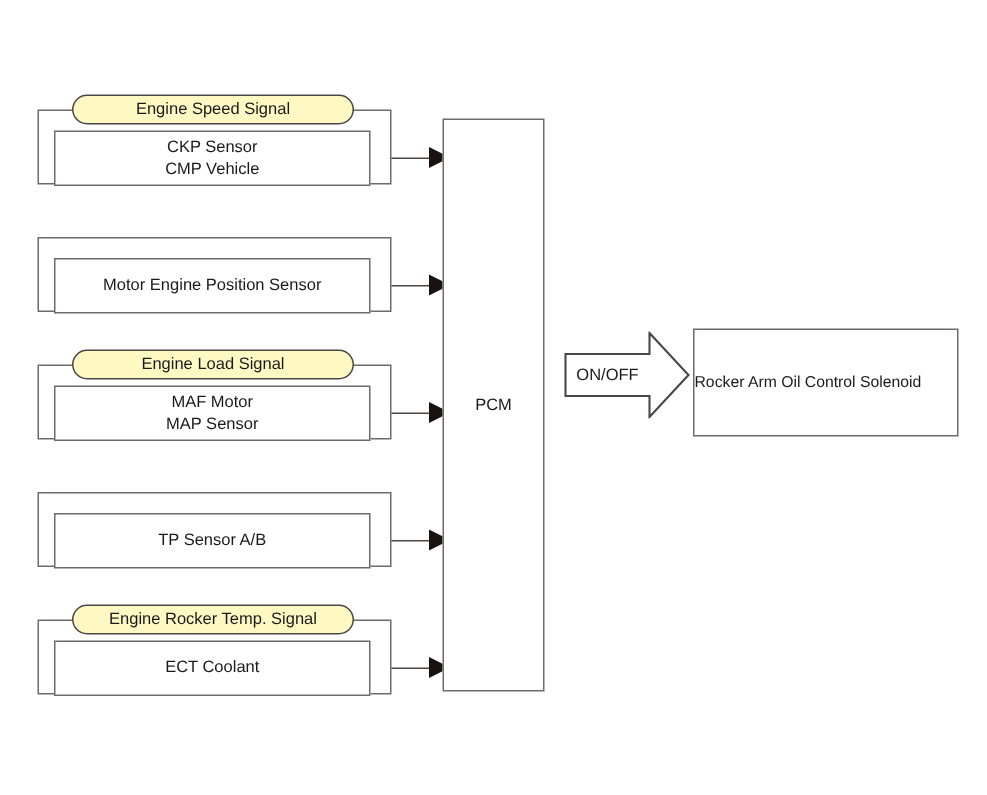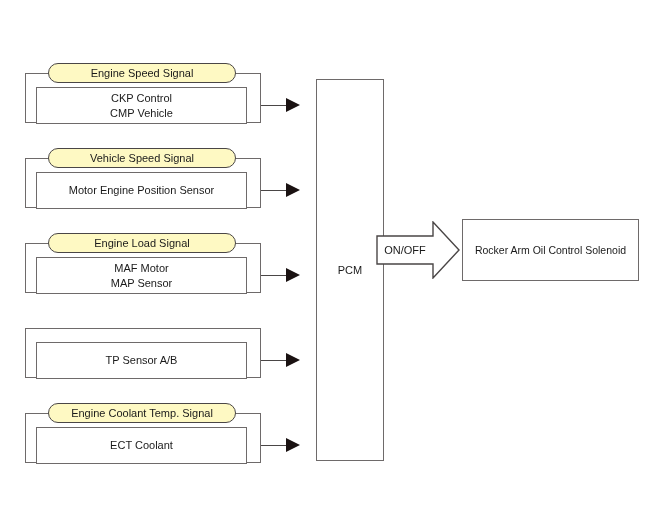--- a/index.html
+++ b/index.html
@@ -86,21 +86,21 @@
     width: 0;
     height: 0;
     border-top: 7px solid transparent;
     border-bottom: 7px solid transparent;
     border-left: 14px solid #1a1212;
   }
 
   
   #pcm-block {
     position: absolute;
-    left: 316px;
+    left: 295px;
     top: 79px;
     width: 68px;
     height: 382px;
     box-sizing: border-box;
     border: 1px solid #6e6a6a;
     background: #ffffff;
     display: flex;
     align-items: center;
     justify-content: center;
   }
@@ -137,56 +137,55 @@
     white-space: nowrap;
     text-align: center;
   }
 
   
   #solenoid-block {
     position: absolute;
     left: 462px;
     top: 219px;
     width: 177px;
-    height: 62px;
-    box-sizing: border-box;
-    border: 1px solid #6e6a6a;
-    background: #ffffff;
-    display: flex;
-    align-items: center;
-    justify-content: center;
+    height: 72px;
+    box-sizing: border-box;
+    border: 1px solid #6e6a6a;
+    background: #ffffff;
+    display: flex;
+    align-items: center;
+    justify-content: flex-start;
   }
   #solenoid-block .solenoid-label {
     font-size: 10.5px;
     color: #1a1a1a;
     white-space: nowrap;
   }
 </style>
 </head>
 <body>
 
 <div id="canvas">
 
   <div class="group" style="top:60px">
     <div class="group-outer"></div>
     <div class="group-inner">
-      <div class="line">CKP Control</div>
+      <div class="line">CKP Sensor</div>
       <div class="line">CMP Vehicle</div>
     </div>
     <div class="group-title">Engine Speed Signal</div>
   </div>
   <div class="connector" style="left:261px; top:105px; width:32px"></div>
   <div class="arrowhead" style="left:286px; top:98px"></div>
 
   <div class="group" style="top:145px">
     <div class="group-outer"></div>
     <div class="group-inner">
       <div class="line">Motor Engine Position Sensor</div>
     </div>
-    <div class="group-title">Vehicle Speed Signal</div>
   </div>
   <div class="connector" style="left:261px; top:190px; width:32px"></div>
   <div class="arrowhead" style="left:286px; top:183px"></div>
 
   <div class="group" style="top:230px">
     <div class="group-outer"></div>
     <div class="group-inner">
       <div class="line">MAF Motor</div>
       <div class="line">MAP Sensor</div>
     </div>
@@ -202,21 +201,21 @@
     </div>
   </div>
   <div class="connector" style="left:261px; top:360px; width:32px"></div>
   <div class="arrowhead" style="left:286px; top:353px"></div>
 
   <div class="group" style="top:400px">
     <div class="group-outer"></div>
     <div class="group-inner">
       <div class="line">ECT Coolant</div>
     </div>
-    <div class="group-title">Engine Coolant Temp. Signal</div>
+    <div class="group-title">Engine Rocker Temp. Signal</div>
   </div>
   <div class="connector" style="left:261px; top:445px; width:32px"></div>
   <div class="arrowhead" style="left:286px; top:438px"></div>
 
   <div id="pcm-block">
     <span class="pcm-label">PCM</span>
   </div>
 
   <div id="onoff-arrow">
     <svg width="84" height="58" viewBox="0 0 84 58">

